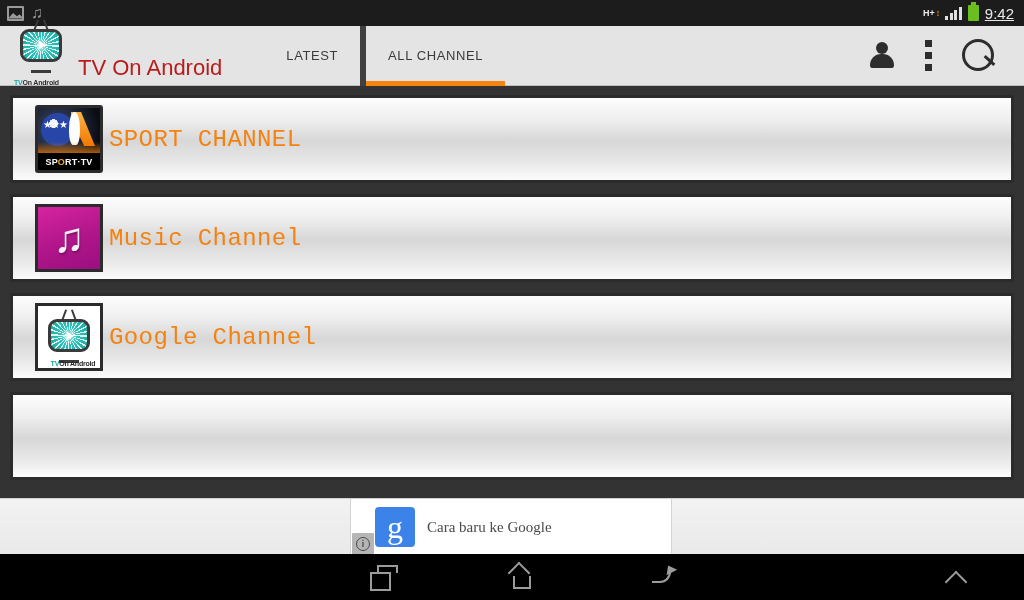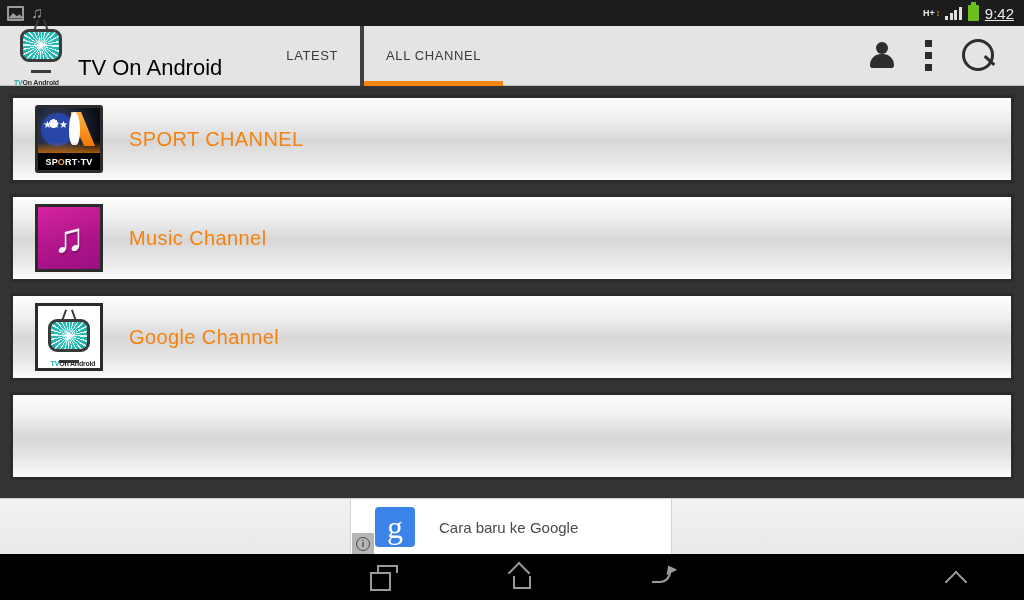--- a/index.html
+++ b/index.html
@@ -99,32 +99,32 @@
   }
   .logo-caption {
     position: absolute; bottom: -2px; left: 0; width: 56px;
     font-size: 7px; font-weight: bold; white-space: nowrap;
     letter-spacing: -0.2px;
   }
   .logo-caption .c1 { color: #1aa9a2; }
   .logo-caption .c2 { color: #2b2b2b; }
 
   #app-title {
-    font-size: 22px; color: #000000; margin-left: 10px; white-space: nowrap; margin-top: 24px;
+    font-size: 22px; color: #b91c1c; margin-left: 10px; white-space: nowrap; margin-top: 24px;
   }
 
   #tabs { display: flex; align-items: stretch; height: 60px; margin-left: 42px; }
   .tab {
     position: relative;
     display: flex; align-items: center; justify-content: center;
     padding: 0 22px; height: 60px;
     font-size: 13px; letter-spacing: 0.6px; color: #3b3b3b;
     white-space: nowrap; cursor: pointer;
   }
-  .tab + .tab { border-left: 4px solid #404040; }
+  .tab + .tab { border-left: 6px solid #404040; }
   .tab.active::after {
     content: ""; position: absolute; bottom: 0; left: 0; right: 0;
     height: 5px; background: #f58410;
   }
 
   #bar-actions { margin-left: auto; display: flex; align-items: center; gap: 30px; padding-right: 28px; }
   .person { position: relative; width: 26px; height: 28px; }
   .person::before {
     content: ""; position: absolute; top: 0; left: 7px;
     width: 12px; height: 12px; border-radius: 50%; background: #2d2d2d;
@@ -161,22 +161,22 @@
     border: 3px solid #2b2b2b;
     display: flex; align-items: center;
     cursor: pointer;
   }
   .thumb {
     width: 68px; height: 68px; margin-left: 22px; flex: none;
     border: 3px solid #2b2b2b; background: #fff;
     position: relative; overflow: hidden;
   }
   .row-label {
-    margin-left: 26px; font-size: 20px; color: #f5820f;
-    letter-spacing: 0.4px; white-space: nowrap;
+    margin-left: 6px; font-size: 24px; color: #f5820f;
+    letter-spacing: 0.4px; white-space: nowrap; font-family: Liberation Mono, monospace;
   }
 
   
   .th-sport { background: radial-gradient(circle at 30% 35%, #3c4b6e 0%, #0b0d14 72%); border-radius: 3px; }
   .th-sport .ball {
     position: absolute; top: 5px; left: 3px; width: 33px; height: 33px;
     border-radius: 50%;
     background: radial-gradient(circle at 38% 32%, #eef2fb 0 14%, #2746a8 15% 100%);
   }
   .th-sport .ball::after {
@@ -233,21 +233,21 @@
     border-left: 1px solid #d4d4d4; border-right: 1px solid #d4d4d4;
     display: flex; align-items: center;
   }
   .g-logo {
     width: 40px; height: 40px; margin-left: 24px; flex: none;
     background: #3b83e8; border-radius: 4px;
     color: #fff; font-family: "Liberation Serif", serif; font-size: 32px;
     display: flex; align-items: center; justify-content: center; line-height: 1;
     position: relative;
   }
-  .ad-text { margin-left: 24px; font-size: 15px; color: #4a4a4a; white-space: nowrap; }
+  .ad-text { margin-left: 12px; font-size: 15px; color: #4a4a4a; white-space: nowrap; font-family: Liberation Serif, serif; }
   .ad-cta {
     margin-left: 20px; background: #2a7fe0; color: #fff;
     font-size: 11px; font-weight: bold; letter-spacing: 0.4px;
     padding: 9px 11px; border-radius: 3px; white-space: nowrap; cursor: pointer;
   }
   #adchoices {
     position: absolute; left: 352px; top: 34px;
     width: 22px; height: 22px; background: #b5b5b5;
     display: flex; align-items: center; justify-content: center;
     color: #4a4a4a; font-size: 13px;

